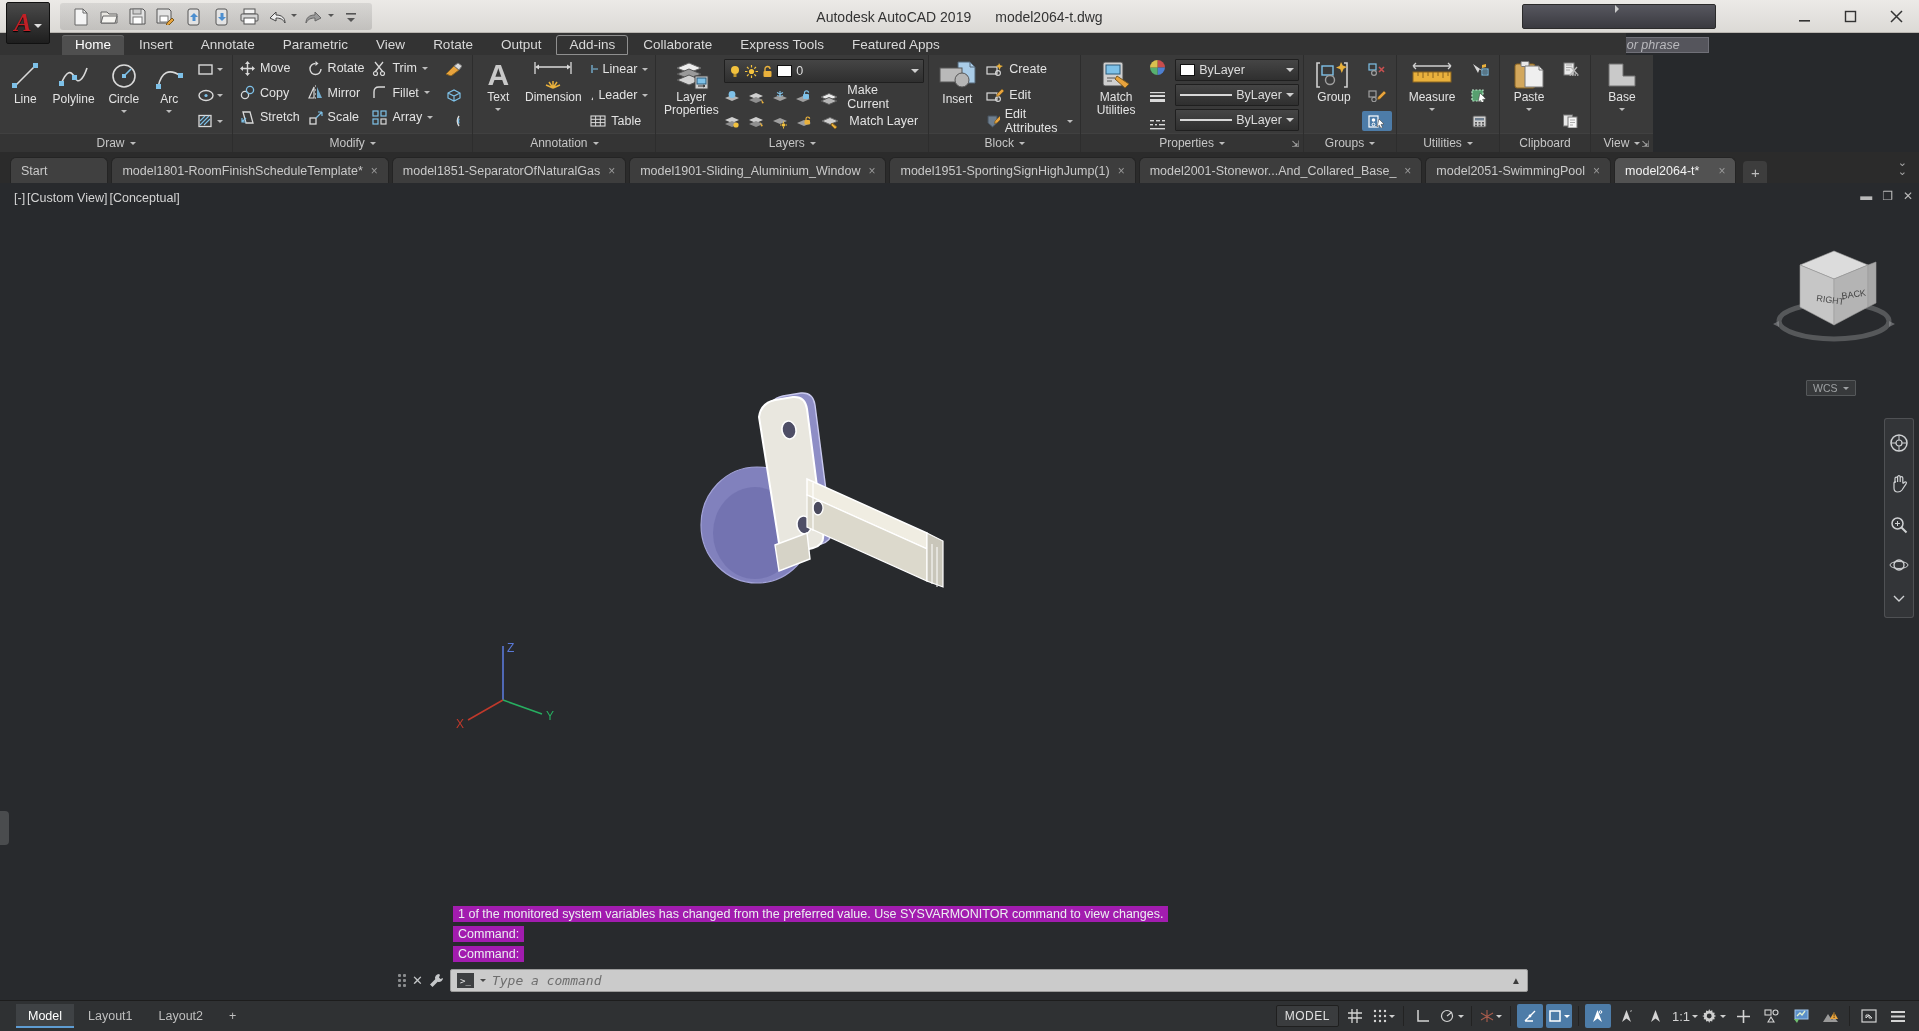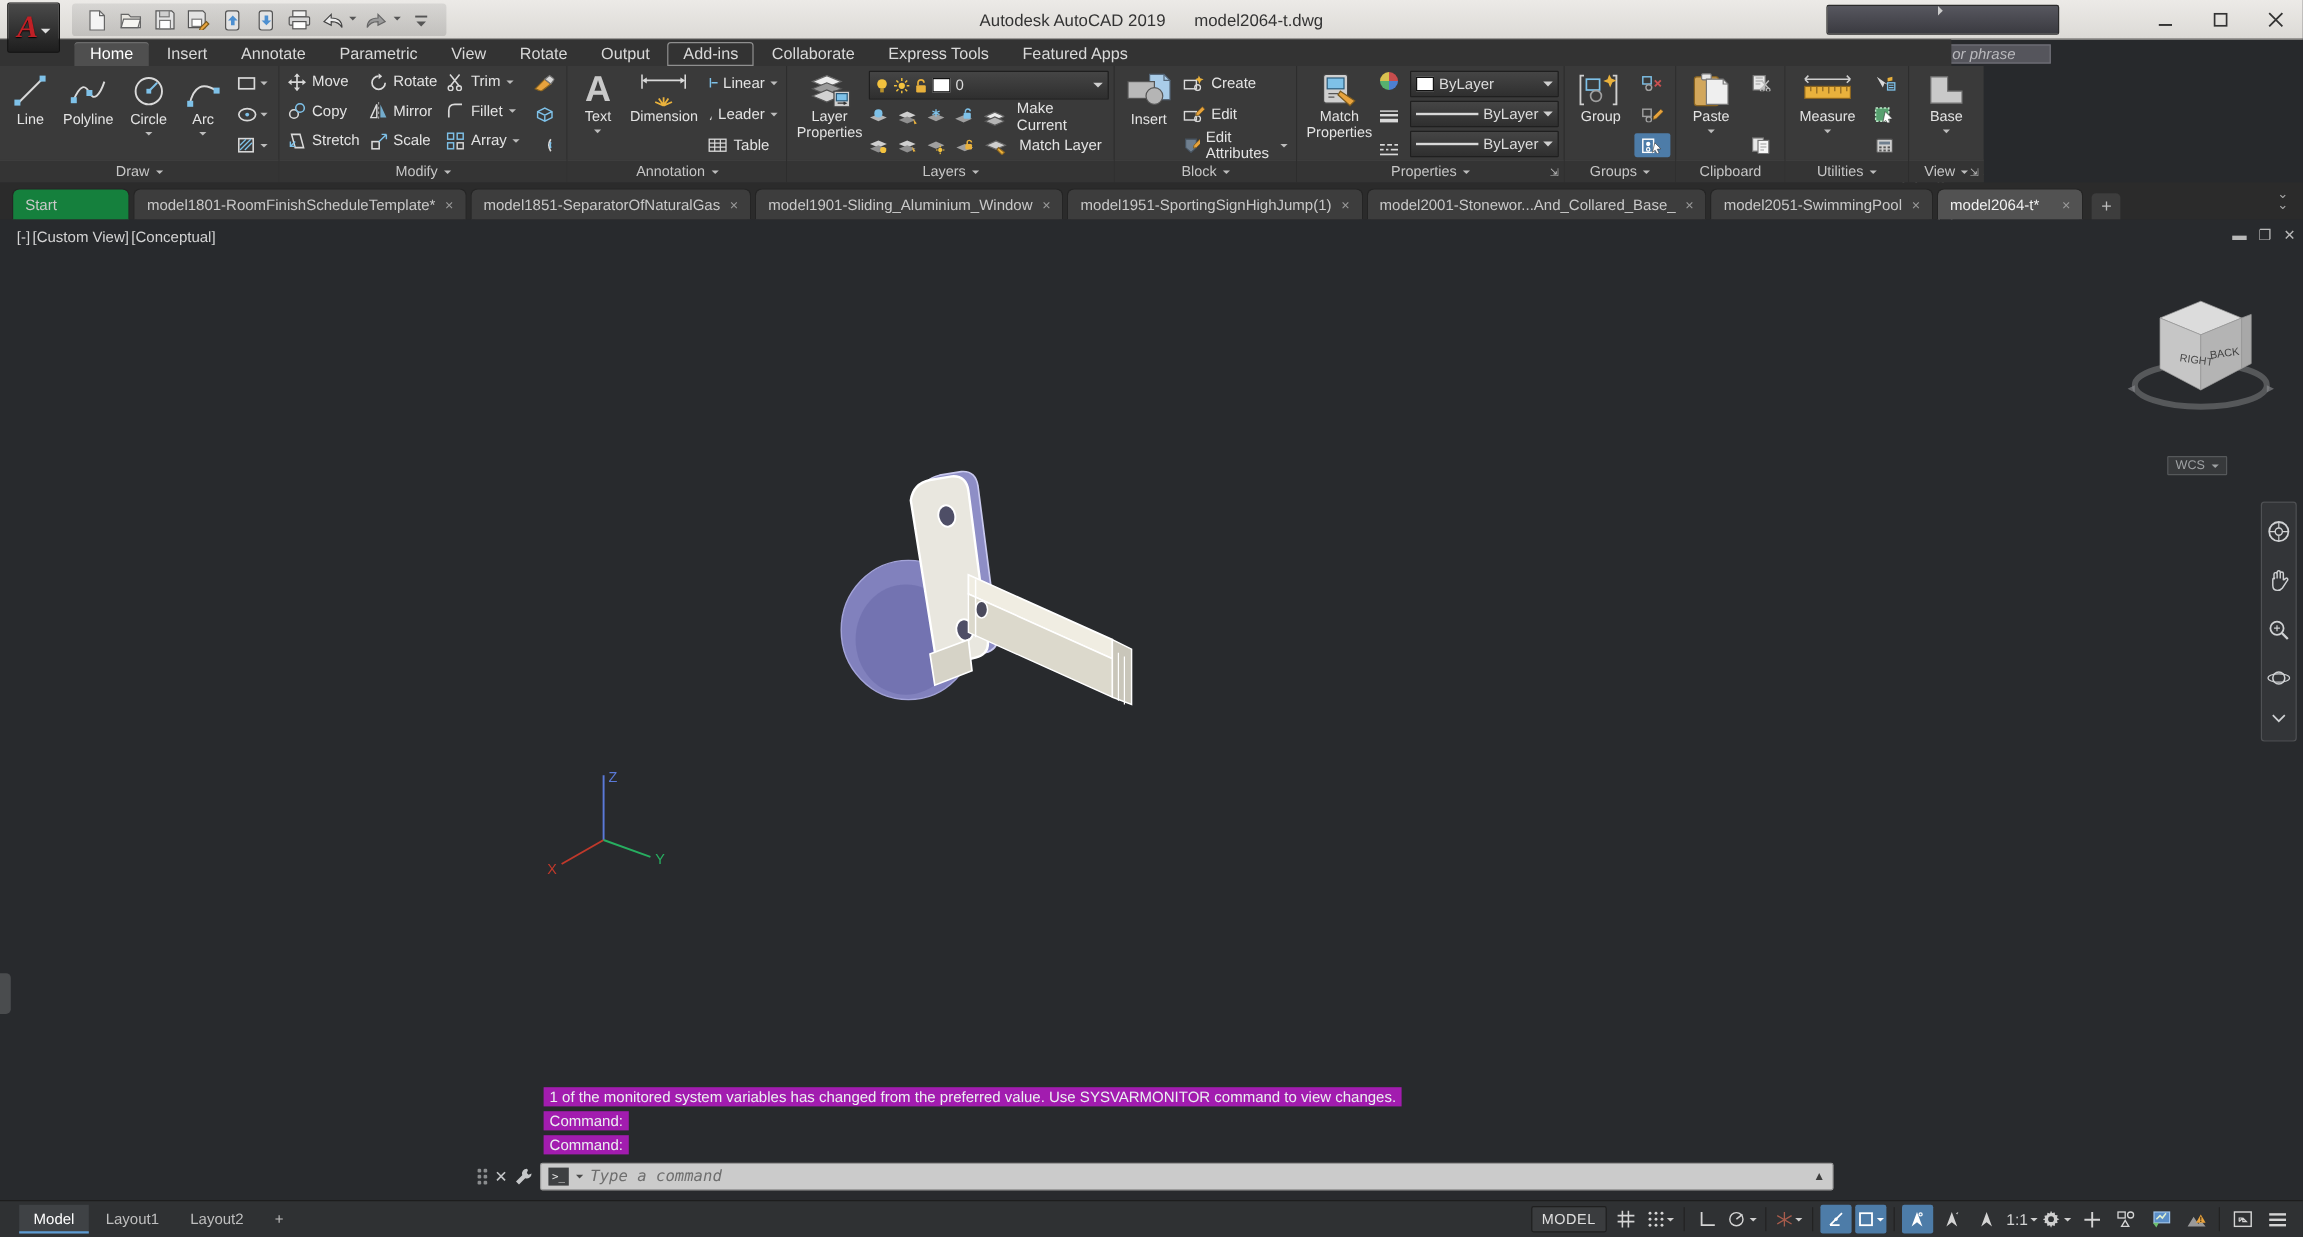--- a/index.html
+++ b/index.html
@@ -65,21 +65,21 @@
   .lwline { width:52px; height:2px; background:#d8d8d8; }
   .ltline { width:52px; height:0; border-top:2px solid #d8d8d8; }
   .ccaret { width:0;height:0;border:4px solid transparent;border-top-color:#cfcfcf; margin-top:4px; }
 
   
   #filetabs { position:absolute; left:0; top:152px; width:1919px; height:31px; background:#2b2b2b;
     display:flex; align-items:flex-end; padding-left:10px; }
   .ftab { height:26px; margin-right:3px; padding:0 10px; display:flex; align-items:center; gap:8px;
     background:#3d3d3d; color:#c9c9c9; font-size:12.5px; border-radius:6px 6px 0 0;
     border:1px solid #242424; border-bottom:none; white-space:nowrap; }
-  .ftab:first-child { background:#15803d; padding-right:60px; }
+  .ftab:first-child { background:#404040; padding-right:60px; }
   .ftab.active { background:#525252; color:#f2f2f2;gap:19px; }
   .ftab .close { color:#9a9a9a; font-size:12px; }
   .ftab .close:empty { display:none; }
   #ftab-plus { width:24px; height:22px; background:#3d3d3d; border-radius:4px 4px 0 0; margin-left:4px;
     color:#bdbdbd; display:flex; align-items:center; justify-content:center; font-size:15px; }
   #ftab-overflow { position:absolute; right:12px; top:6px; color:#a8a8a8; font-size:11px; line-height:9px; text-align:center;}
 
   
   #viewport { position:absolute; left:0; top:183px; width:1919px; height:817px; background:#282a2d; overflow:hidden; }
   #vplabel { position:absolute; left:14px; top:8px; font-size:12.5px; color:#d4d4d4; display:flex; gap:2px; }
@@ -638,21 +638,21 @@
     <div class="panel" style="width:266px">
       <div class="pbody">
         <div class="bigbtn" style="width:62px">
           <svg width="34" height="30">
               <rect x="4" y="2" width="20" height="24" rx="2" fill="#cfcfcf" stroke="#444"></rect>
               <rect x="7" y="5" width="14" height="9" fill="#7ec1e8" stroke="#2a5a7a"></rect>
               <path d="M8 18h8 M8 21h5" stroke="#555"></path>
               <path d="M18 16l12 8-4 4-10-9z" fill="#e8a33d" stroke="#7a5a1e"></path>
             </svg>
           <span class="blabel">Match
-Properties</span>
+Utilities</span>
           </div>
         <div class="vcol" style="width:24px">
           <svg width="17" height="17">
               <circle cx="8.5" cy="8.5" r="7.5" fill="#3a3a3a"></circle>
               <path d="M8.5 1 A7.5 7.5 0 0 1 16 8.5 L8.5 8.5Z" fill="#c84d4d"></path>
               <path d="M16 8.5 A7.5 7.5 0 0 1 8.5 16 L8.5 8.5Z" fill="#4d7fd0"></path>
               <path d="M8.5 16 A7.5 7.5 0 0 1 1 8.5 L8.5 8.5Z" fill="#57b06f"></path>
               <path d="M1 8.5 A7.5 7.5 0 0 1 8.5 1 L8.5 8.5Z" fill="#d9c04f"></path>
             </svg>
           <svg width="17" height="14">
@@ -732,56 +732,20 @@
               </svg>
             </span>
         </div>
       </div>
       <div class="ptitle">
         <span>Groups</span>
           <span class="pcaret"></span>
       </div>
     </div>
 
-    <div class="panel" style="width:126px">
-      <div class="pbody">
-        <div class="bigbtn" style="width:50px">
-          <svg width="34" height="30">
-              <rect x="3" y="4" width="20" height="24" rx="2" fill="#d2a75c" stroke="#8a6420"></rect>
-              <rect x="9" y="1.5" width="8" height="5" rx="1" fill="#e8e8e8" stroke="#777"></rect>
-              <path d="M13 6h14l4 4v17H13z" fill="#efefef" stroke="#777"></path>
-              <path d="M27 6v4h4" fill="none" stroke="#777"></path>
-            </svg>
-          <span class="blabel">Paste</span>
-          <span class="pcaret"></span>
-          </div>
-        <div class="vcol" style="width:30px">
-          <span class="icobtn">
-            <svg width="17" height="14">
-                <rect x="2" y="1" width="10" height="12" fill="#e8e8e8" stroke="#777"></rect>
-                <path d="M4 3h6 M4 5.5h6 M4 8h4" stroke="#999" stroke-width=".8"></path>
-                <path d="M9 5l6 7 M15 5l-6 7" stroke="#b9b9b9" stroke-width="1.3"></path>
-                <circle cx="9.5" cy="13" r="1.5" fill="none" stroke="#b9b9b9"></circle>
-                <circle cx="14.5" cy="13" r="1.5" fill="none" stroke="#b9b9b9"></circle>
-              </svg>
-            </span>
-          <span class="icobtn">
-            <svg width="17" height="14">
-                <rect x="1.5" y="1" width="9" height="11" fill="#e8e8e8" stroke="#777"></rect>
-                <rect x="6" y="3" width="9" height="11" fill="#f6f6f6" stroke="#777"></rect>
-                <path d="M8 6h5 M8 8.5h5 M8 11h3" stroke="#999" stroke-width=".8"></path>
-              </svg>
-            </span>
-        </div>
-      </div>
-      <div class="ptitle">
-        <span>Clipboard</span>
-      </div>
-    </div>
-
     <div class="panel" style="width:150px">
       <div class="pbody">
         <div class="bigbtn" style="width:62px">
           <svg width="46" height="30">
               <path d="M4 6h38 M4 6l3-3 M4 6l3 3 M42 6l-3-3 M42 6l-3 3" stroke="#cfcfcf" stroke-width="1.3" fill="none"></path>
               <rect x="4" y="12" width="38" height="10" fill="#e9b13c" stroke="#8a6420"></rect>
               <path d="M9 12v4 M14 12v6 M19 12v4 M24 12v6 M29 12v4 M34 12v6 M39 12v4" stroke="#8a6420"></path>
             </svg>
           <span class="blabel">Measure</span>
           <span class="pcaret"></span>
@@ -813,20 +777,56 @@
                   <rect x="6.5" y="9.6" width="2" height="1.6"></rect>
                   <rect x="10" y="9.6" width="2" height="1.6"></rect>
                 </g>
               </svg>
             </span>
         </div>
       </div>
       <div class="ptitle">
         <span>Utilities</span>
           <span class="pcaret"></span>
+      </div>
+    </div>
+
+    <div class="panel" style="width:126px">
+      <div class="pbody">
+        <div class="bigbtn" style="width:50px">
+          <svg width="34" height="30">
+              <rect x="3" y="4" width="20" height="24" rx="2" fill="#d2a75c" stroke="#8a6420"></rect>
+              <rect x="9" y="1.5" width="8" height="5" rx="1" fill="#e8e8e8" stroke="#777"></rect>
+              <path d="M13 6h14l4 4v17H13z" fill="#efefef" stroke="#777"></path>
+              <path d="M27 6v4h4" fill="none" stroke="#777"></path>
+            </svg>
+          <span class="blabel">Paste</span>
+          <span class="pcaret"></span>
+          </div>
+        <div class="vcol" style="width:30px">
+          <span class="icobtn">
+            <svg width="17" height="14">
+                <rect x="2" y="1" width="10" height="12" fill="#e8e8e8" stroke="#777"></rect>
+                <path d="M4 3h6 M4 5.5h6 M4 8h4" stroke="#999" stroke-width=".8"></path>
+                <path d="M9 5l6 7 M15 5l-6 7" stroke="#b9b9b9" stroke-width="1.3"></path>
+                <circle cx="9.5" cy="13" r="1.5" fill="none" stroke="#b9b9b9"></circle>
+                <circle cx="14.5" cy="13" r="1.5" fill="none" stroke="#b9b9b9"></circle>
+              </svg>
+            </span>
+          <span class="icobtn">
+            <svg width="17" height="14">
+                <rect x="1.5" y="1" width="9" height="11" fill="#e8e8e8" stroke="#777"></rect>
+                <rect x="6" y="3" width="9" height="11" fill="#f6f6f6" stroke="#777"></rect>
+                <path d="M8 6h5 M8 8.5h5 M8 11h3" stroke="#999" stroke-width=".8"></path>
+              </svg>
+            </span>
+        </div>
+      </div>
+      <div class="ptitle">
+        <span>Clipboard</span>
       </div>
     </div>
 
     <div class="panel" style="width:88px;border-right:none">
       <div class="pbody" style="justify-content:flex-start">
         <div class="bigbtn" style="width:54px">
           <svg width="34" height="30">
               <path d="M4 4h14v12h12v10H4z" fill="#c9c9c9" stroke="#707070"></path>
             </svg>
           <span class="blabel">Base</span>

